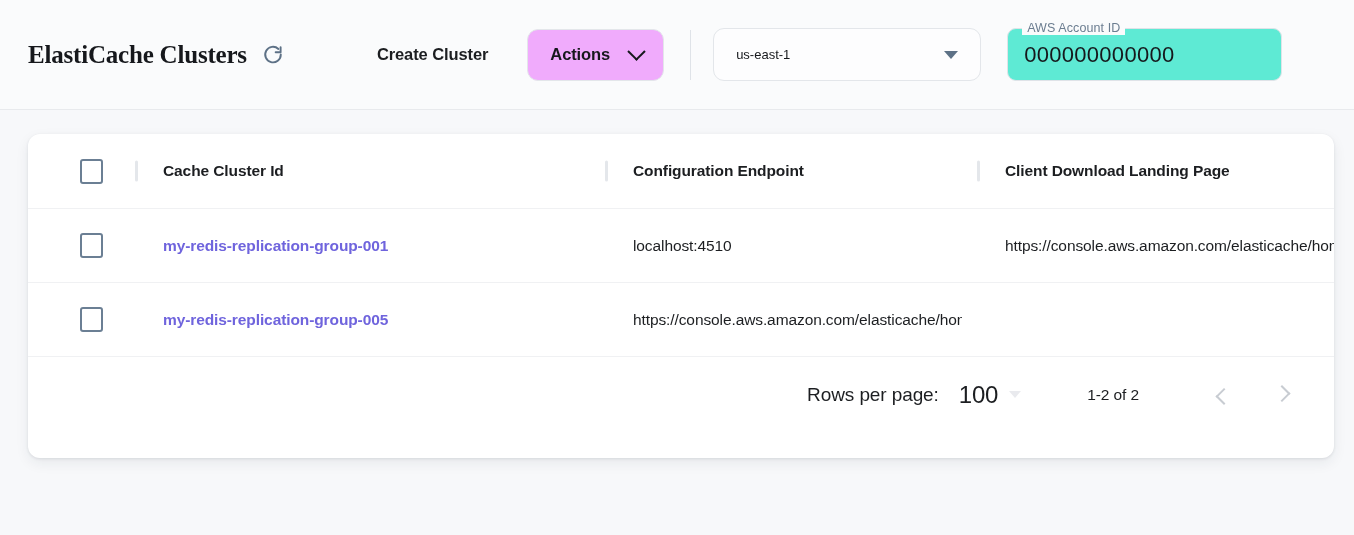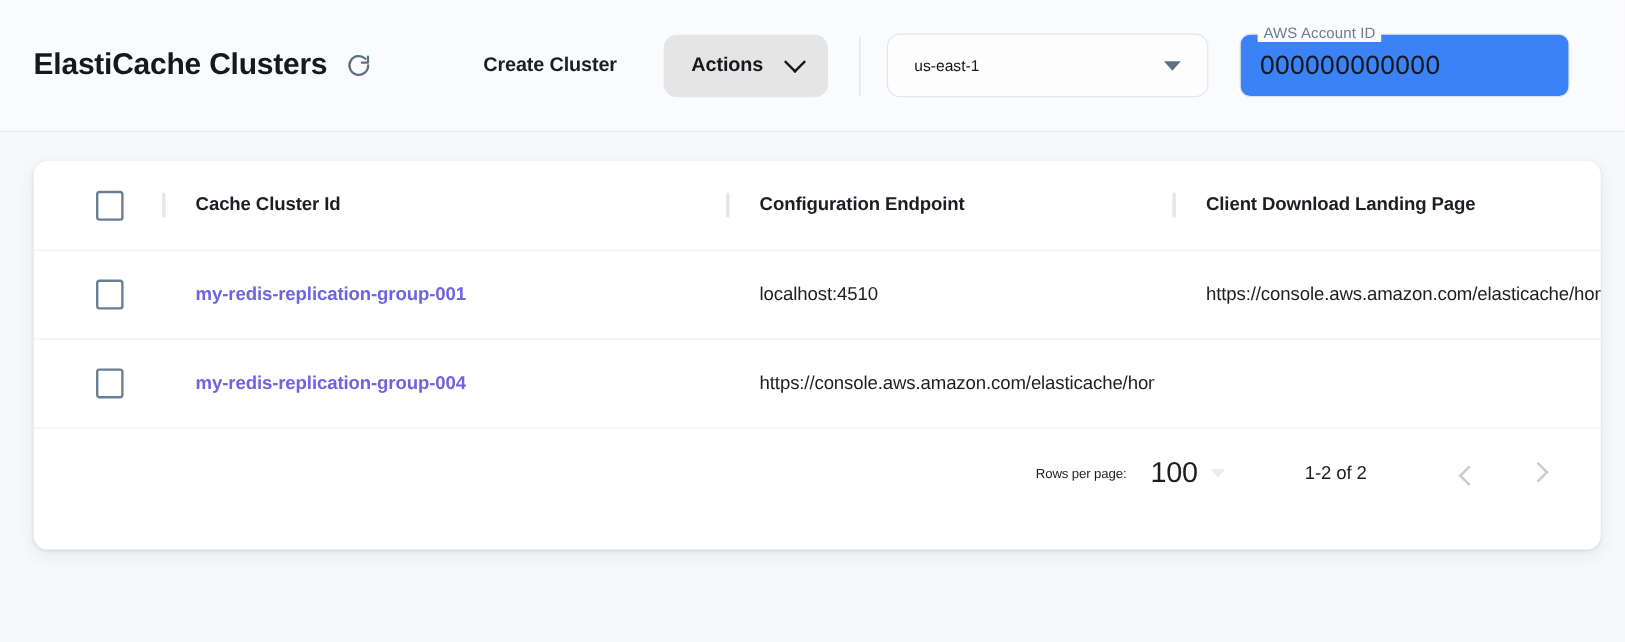--- a/index.html
+++ b/index.html
@@ -30,20 +30,21 @@
     align-items: center;
     gap: 14px;
     margin-right: 86px;
   }
   .page-title {
     font-size: 25px;
     font-weight: bold;
     letter-spacing: -0.2px;
     color: #16181c;
     white-space: nowrap;
+    font-family: Liberation Serif, serif;
   }
   .refresh-icon {
     width: 24px; height: 24px;
     display: inline-flex;
     align-items: center; justify-content: center;
     cursor: pointer;
     color: #5d7186;
   }
   .create-btn {
     font-size: 16.5px;
@@ -57,21 +58,21 @@
     font-family: inherit;
     letter-spacing: -0.1px;
     margin-right: 33px;
   }
   .actions-btn {
     display: inline-flex;
     align-items: center;
     gap: 20px;
     height: 52px;
     padding: 0 20px 0 22px;
-    background: #e5e5e5;
+    background: #f0abfc;
     border: 1px solid #e3e6ea;
     border-radius: 11px;
     font-size: 16.5px;
     font-weight: bold;
     color: #16181c;
     cursor: pointer;
     font-family: inherit;
     white-space: nowrap;
     letter-spacing: -0.1px;
   }
@@ -110,21 +111,21 @@
     width: 0; height: 0;
     border-left: 7.5px solid transparent;
     border-right: 7.5px solid transparent;
     border-top: 8.5px solid #5d7186;
   }
   .account-field {
     position: relative;
     width: 275px;
     height: 53px;
     margin-left: 26px;
-    background: #3b82f6;
+    background: #5eead4;
     border: 1px solid #dfe3e8;
     border-radius: 9px;
     display: flex;
     align-items: center;
     padding: 0 16px;
   }
   .account-field .fl-label {
     position: absolute;
     top: -8px;
     left: 14px;
@@ -233,21 +234,21 @@
   .tfoot {
     height: 76px;
     border-top: 1px solid #f0f1f3;
     display: flex;
     align-items: center;
     justify-content: flex-end;
     padding-right: 30px;
     gap: 0;
   }
   .rpp-label {
-    font-size: 11px;
+    font-size: 19px;
     color: #1c1e21;
     letter-spacing: -0.1px;
     white-space: nowrap;
   }
   .rpp-select {
     display: inline-flex;
     align-items: center;
     gap: 11px;
     margin-left: 20px;
     cursor: pointer;
@@ -358,21 +359,21 @@
       <div class="col col-3 url-cell">
         <span class="cell-inner cell-text">https://console.aws.amazon.com/elasticache/home</span>
       </div>
     </div>
 
     <div class="trow data">
       <div class="cb-cell">
         <div class="checkbox"></div>
       </div>
       <div class="col col-1">
-        <span class="cell-inner cell-link">my-redis-replication-group-004</span>
+        <span class="cell-inner cell-link">my-redis-replication-group-005</span>
       </div>
       <div class="col col-3 url-cell">
         <span class="cell-inner cell-text">https://console.aws.amazon.com/elasticache/home</span>
       </div>
     </div>
 
     <div class="tfoot">
       <span class="rpp-label">Rows per page:</span>
       <div class="rpp-select">
         <span class="rpp-value">100</span>

